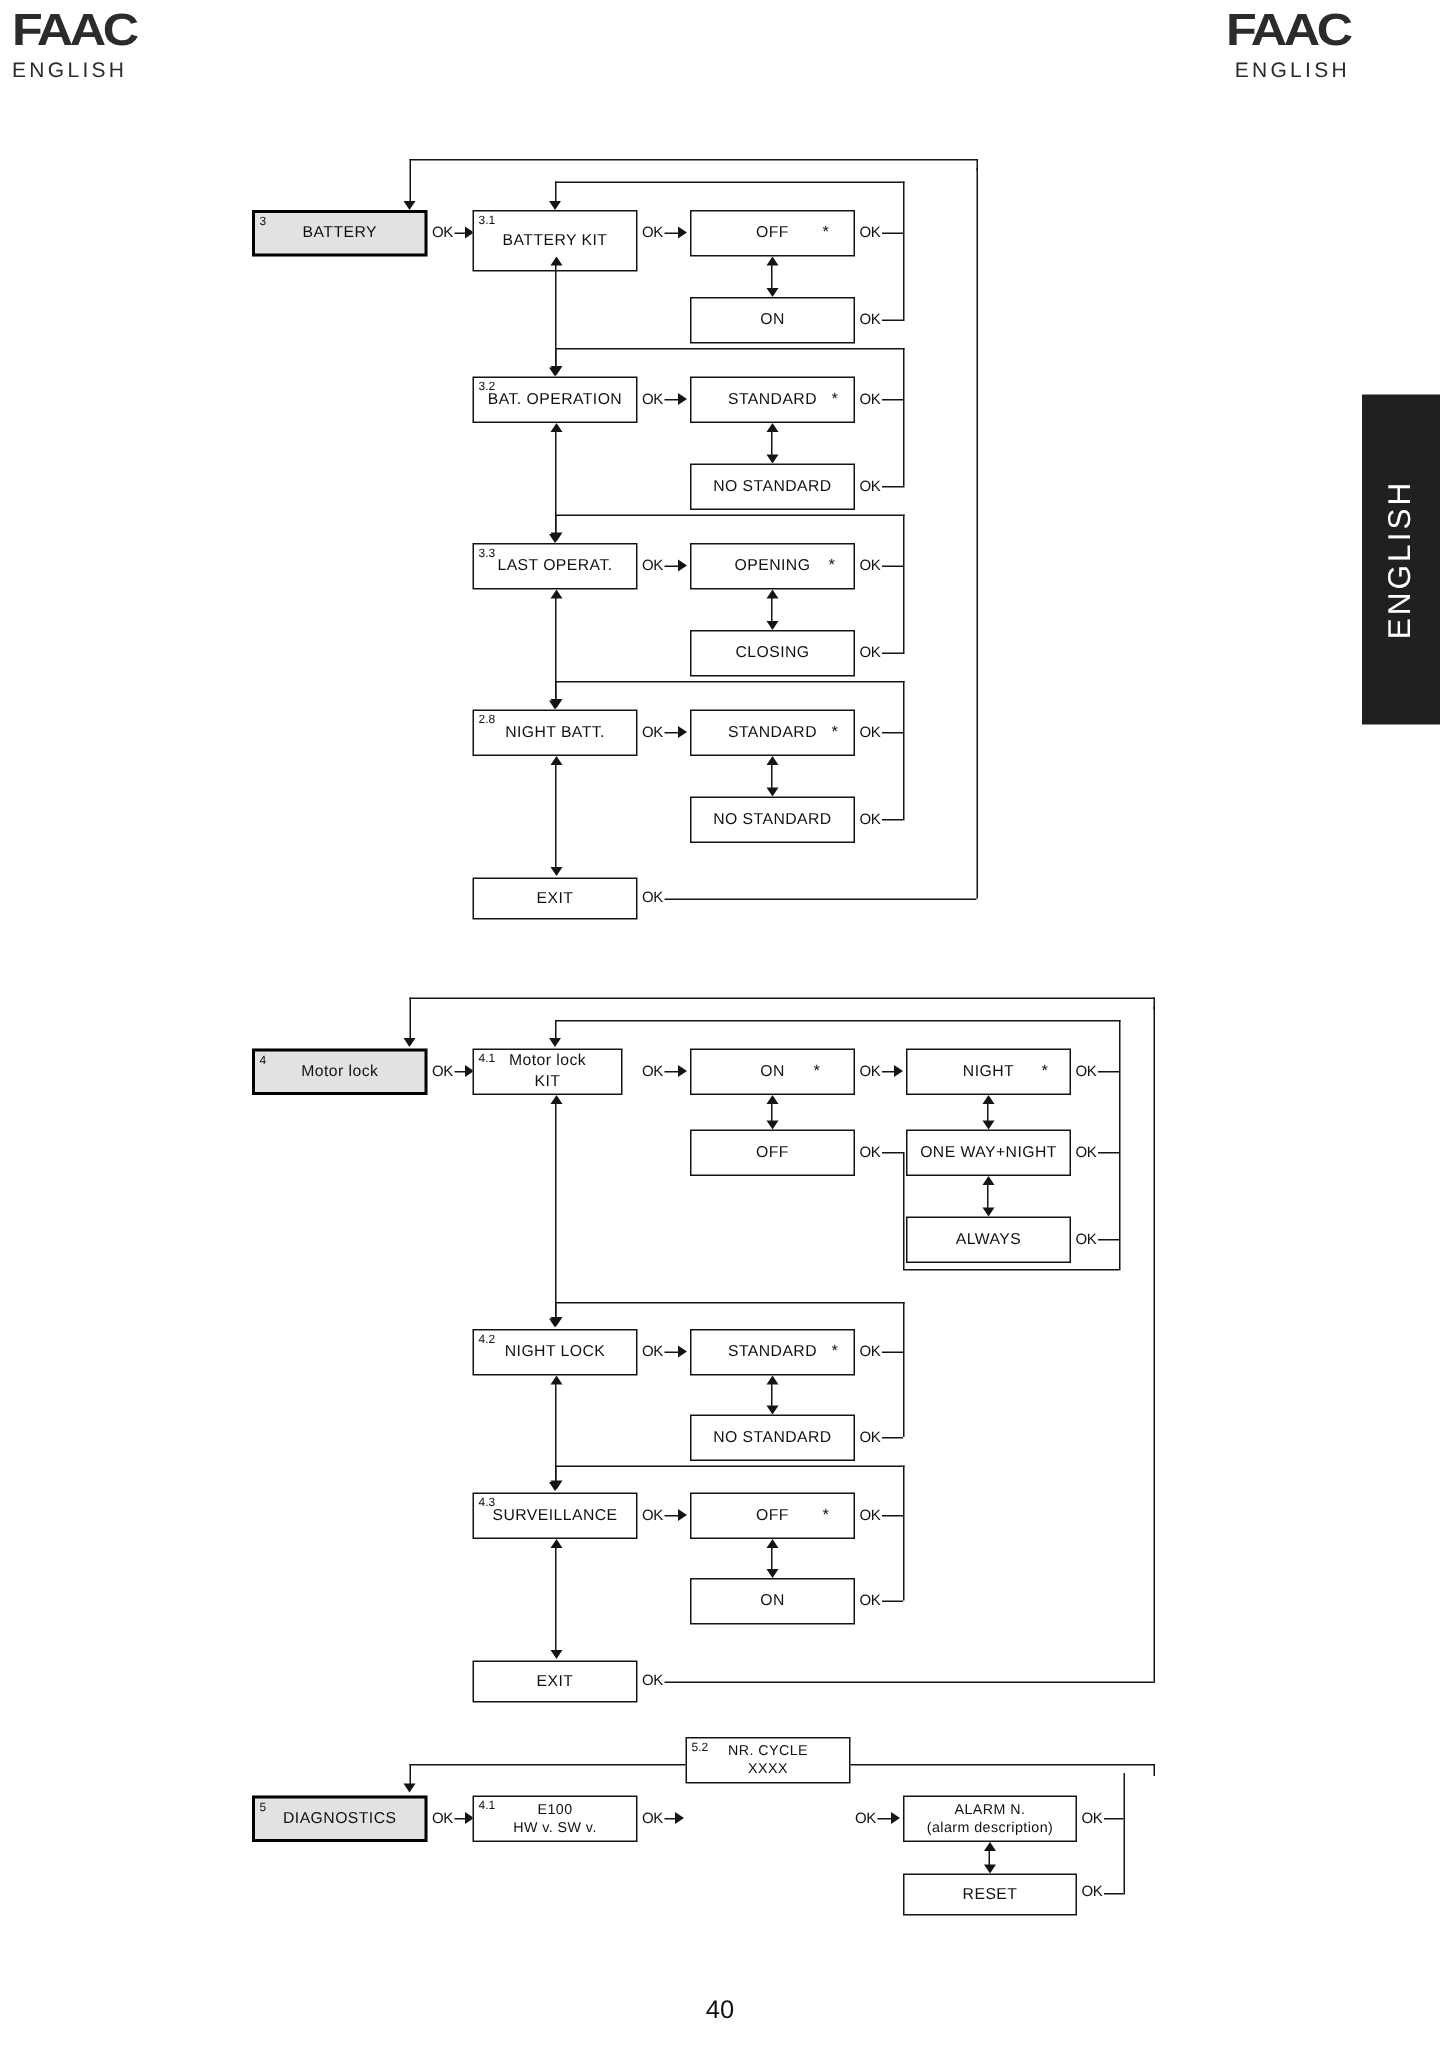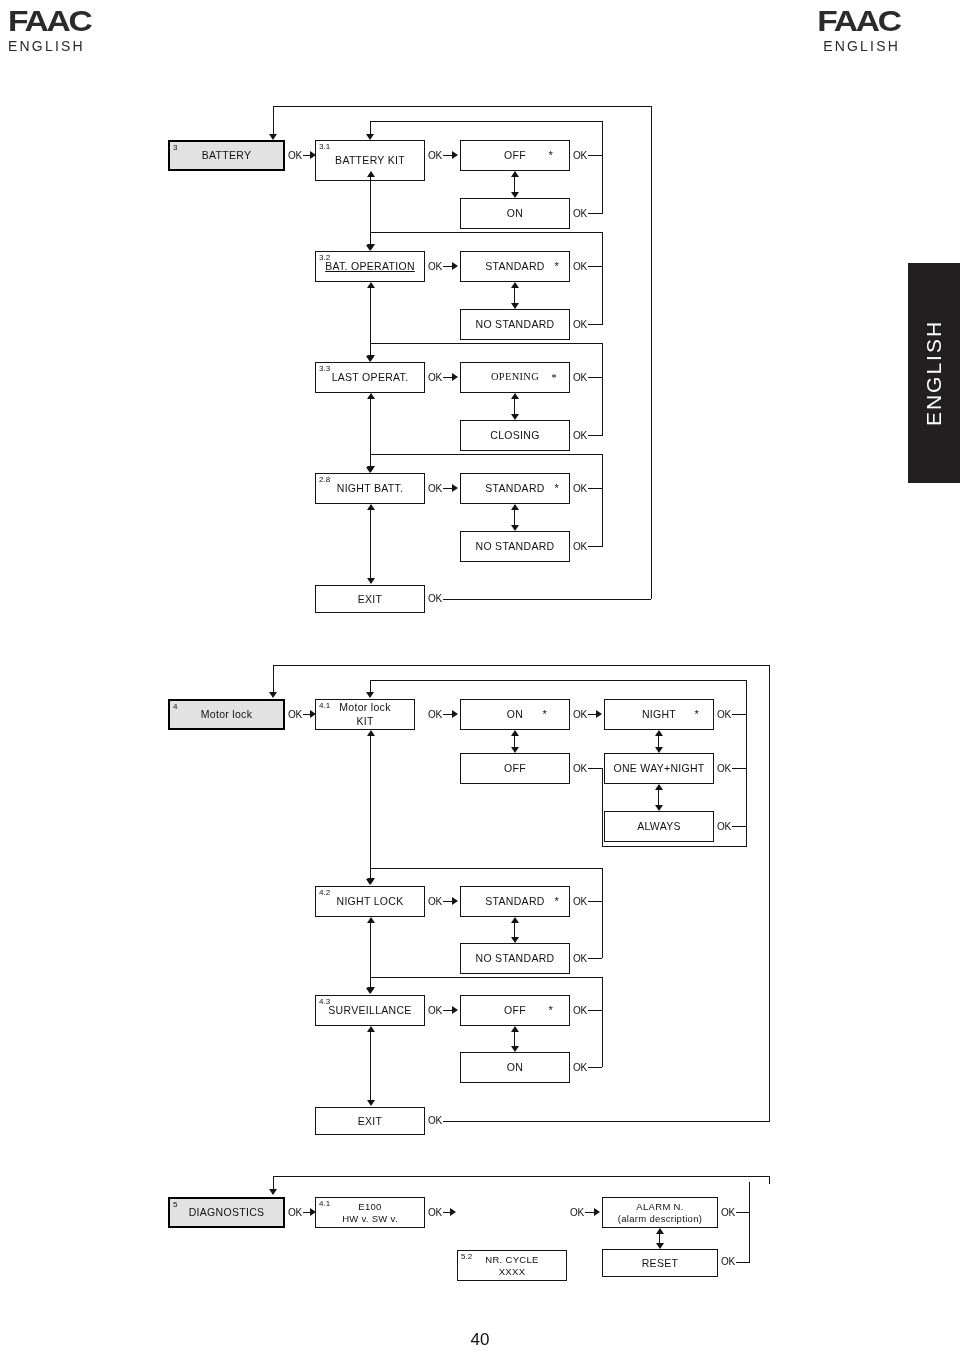--- a/index.html
+++ b/index.html
@@ -143,21 +143,21 @@
 
   <div class="ln v" style="left:602px;top:121px;height:93px;"></div>
   <div class="ln h" style="left:370px;top:121px;width:233px;"></div>
   <div class="ln v" style="left:370px;top:121px;height:14px;"></div>
   <div class="ah down" style="left:366px;top:134px;"></div>
 
   <div class="ln v" style="left:370px;top:176px;height:70px;"></div>
   <div class="ah up" style="left:367px;top:171px;"></div>
   <div class="ah down" style="left:367px;top:244px;"></div>
 
-  <div class="node" style="left:315px;top:251px;width:110px;height:31px;text-decoration:underline;">
+  <div class="node" style="left:315px;top:251px;width:110px;height:31px;">
     <span class="idx">3.2</span>
     <span class="lbl">BAT. OPERATION</span>
   </div>
   <div class="ok" style="left:428px;top:261px;">OK</div>
   <div class="ln h" style="left:443px;top:266px;width:13px;"></div>
   <div class="ah right" style="left:452px;top:262px;"></div>
 
   <div class="node val" style="left:460px;top:251px;width:110px;height:31px;">
     <span class="lbl">STANDARD</span>
     <span class="star" style="right:10px;top:9px;">*</span>
@@ -185,21 +185,21 @@
   <div class="ah down" style="left:367px;top:355px;"></div>
 
   <div class="node" style="left:315px;top:362px;width:110px;height:31px;">
     <span class="idx">3.3</span>
     <span class="lbl">LAST OPERAT.</span>
   </div>
   <div class="ok" style="left:428px;top:372px;">OK</div>
   <div class="ln h" style="left:443px;top:377px;width:13px;"></div>
   <div class="ah right" style="left:452px;top:373px;"></div>
 
-  <div class="node val" style="left:460px;top:362px;width:110px;height:31px;font-family:Liberation Serif, serif;">
+  <div class="node val" style="left:460px;top:362px;width:110px;height:31px;">
     <span class="lbl">OPENING</span>
     <span class="star" style="right:12px;top:9px;">*</span>
   </div>
   <div class="ok" style="left:573px;top:372px;">OK</div>
   <div class="tick" style="left:588px;top:377px;width:14px;"></div>
 
   <div class="node val" style="left:460px;top:420px;width:110px;height:31px;">
     <span class="lbl">CLOSING</span>
   </div>
   <div class="ok" style="left:573px;top:430px;">OK</div>
@@ -428,21 +428,21 @@
 
   <div class="node two-line" style="left:315px;top:1197px;width:110px;height:31px;">
     <span class="idx">4.1</span>
     <span class="lbl" style="font-size:9.5px;">E100
 HW v.        SW v.</span>
   </div>
   <div class="ok" style="left:428px;top:1207px;">OK</div>
   <div class="ln h" style="left:443px;top:1212px;width:11px;"></div>
   <div class="ah right" style="left:450px;top:1208px;"></div>
 
-  <div class="node two-line" style="left:457px;top:1250px;width:110px;height:31px;">
+  <div class="node two-line" style="left:457px;top:1158px;width:110px;height:31px;">
     <span class="idx">5.2</span>
     <span class="lbl" style="font-size:9.5px;">NR. CYCLE
 XXXX</span>
   </div>
   <div class="ok" style="left:570px;top:1207px;">OK</div>
   <div class="ln h" style="left:585px;top:1212px;width:13px;"></div>
   <div class="ah right" style="left:594px;top:1208px;"></div>
 
   <div class="node val two-line" style="left:602px;top:1197px;width:116px;height:31px;">
     <span class="lbl" style="font-size:9.5px;">ALARM N.

